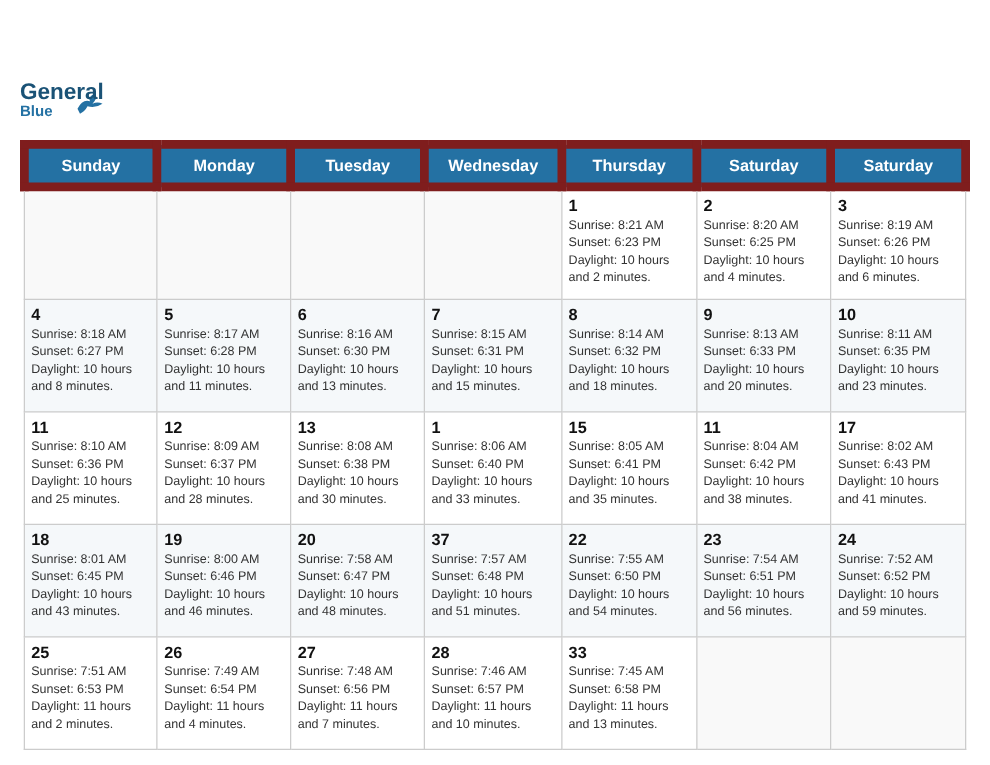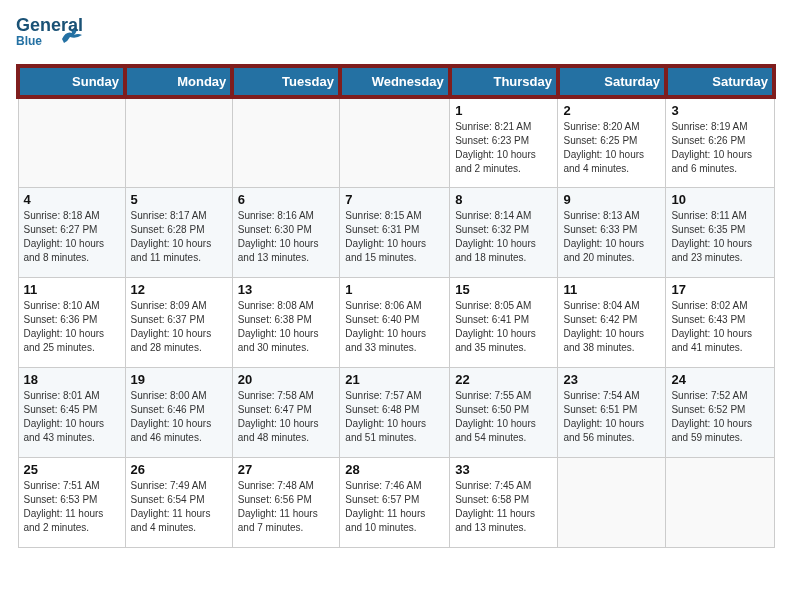--- a/index.html
+++ b/index.html
@@ -13,20 +13,21 @@
     .header {
       display: flex;
       justify-content: space-between;
       align-items: flex-start;
       margin-bottom: 10px;
     }
     .logo {
       display: flex;
       flex-direction: column;
       align-items: center;
+      margin-top: 48px;
     }
     .title-block {
       text-align: right;
     }
     .month-title {
       font-size: 36px;
       font-weight: bold;
       color: #222;
       line-height: 1.1;
     }
@@ -36,24 +37,24 @@
     }
     table {
       width: 100%;
       border-collapse: collapse;
       font-size: 11px;
     }
     thead tr th {
       background: #2471a3;
       color: #fff;
       padding: 6px 4px;
-      text-align: right;
+      text-align: center;
       font-size: 13px;
       font-weight: bold;
-      border: 4px solid #7f1d1d;
+      border: 7px solid #7f1d1d;
     }
     tbody tr td {
       border: 1px solid #ccc;
       vertical-align: top;
       padding: 4px 5px;
       width: 113px;
       height: 90px;
       background: #fff;
     }
     tbody tr:nth-child(even) td {
@@ -193,21 +194,21 @@
         </td>
         <td>
           <div class="day-number">19</div>
           <div class="day-detail">Sunrise: 8:00 AM<br>Sunset: 6:46 PM<br>Daylight: 10 hours and 46 minutes.</div>
         </td>
         <td>
           <div class="day-number">20</div>
           <div class="day-detail">Sunrise: 7:58 AM<br>Sunset: 6:47 PM<br>Daylight: 10 hours and 48 minutes.</div>
         </td>
         <td>
-          <div class="day-number">21</div>
+          <div class="day-number">37</div>
           <div class="day-detail">Sunrise: 7:57 AM<br>Sunset: 6:48 PM<br>Daylight: 10 hours and 51 minutes.</div>
         </td>
         <td>
           <div class="day-number">22</div>
           <div class="day-detail">Sunrise: 7:55 AM<br>Sunset: 6:50 PM<br>Daylight: 10 hours and 54 minutes.</div>
         </td>
         <td>
           <div class="day-number">23</div>
           <div class="day-detail">Sunrise: 7:54 AM<br>Sunset: 6:51 PM<br>Daylight: 10 hours and 56 minutes.</div>
         </td>

